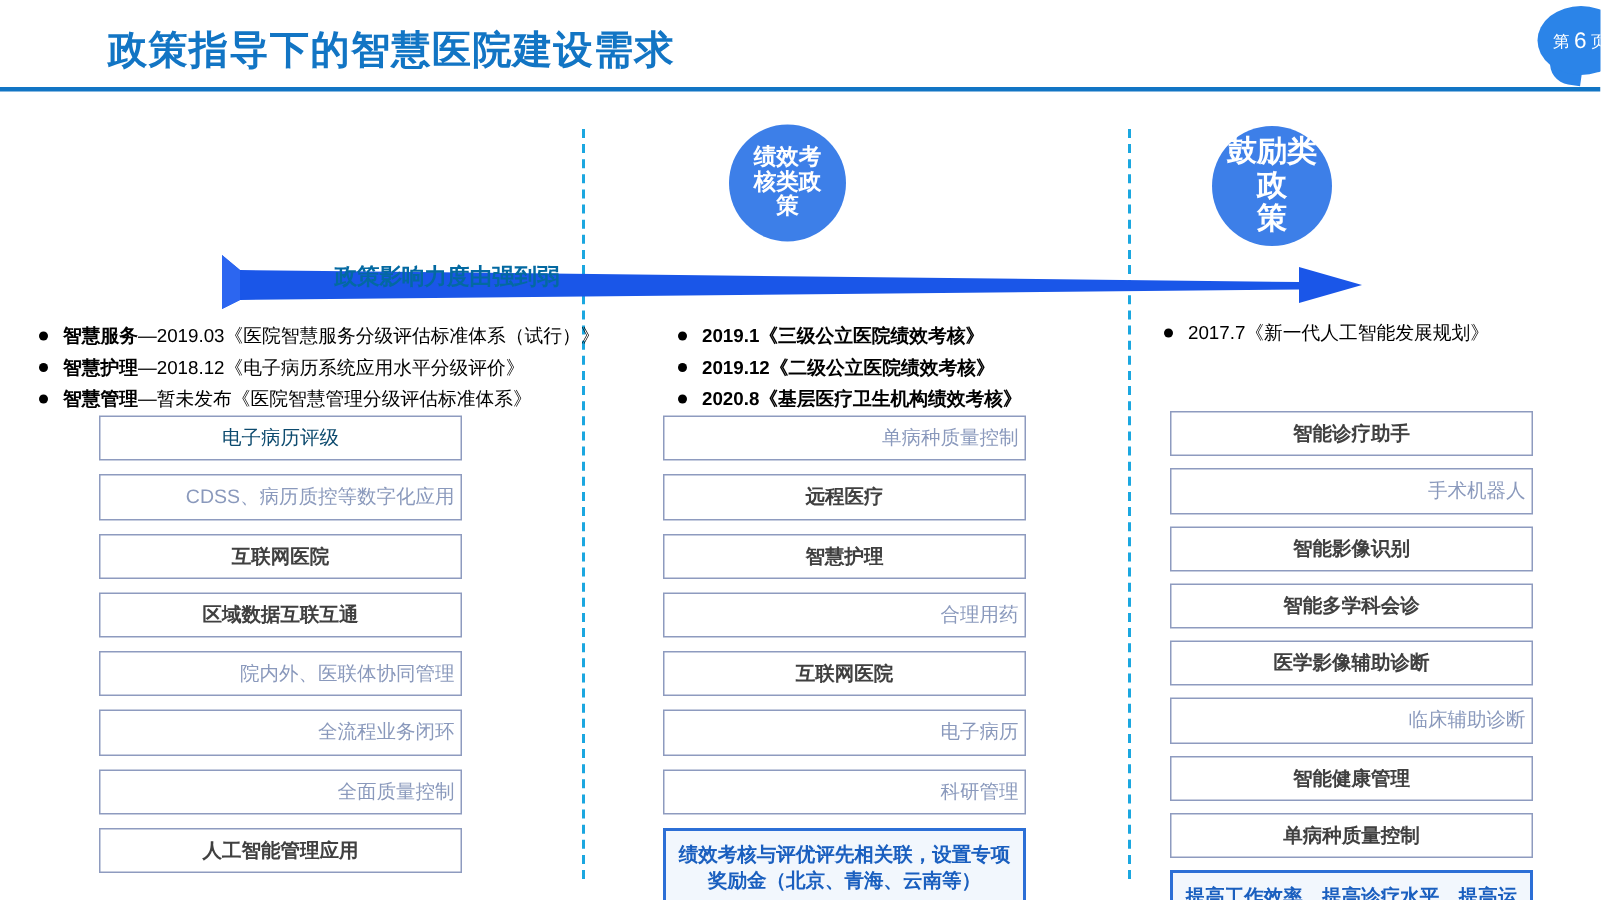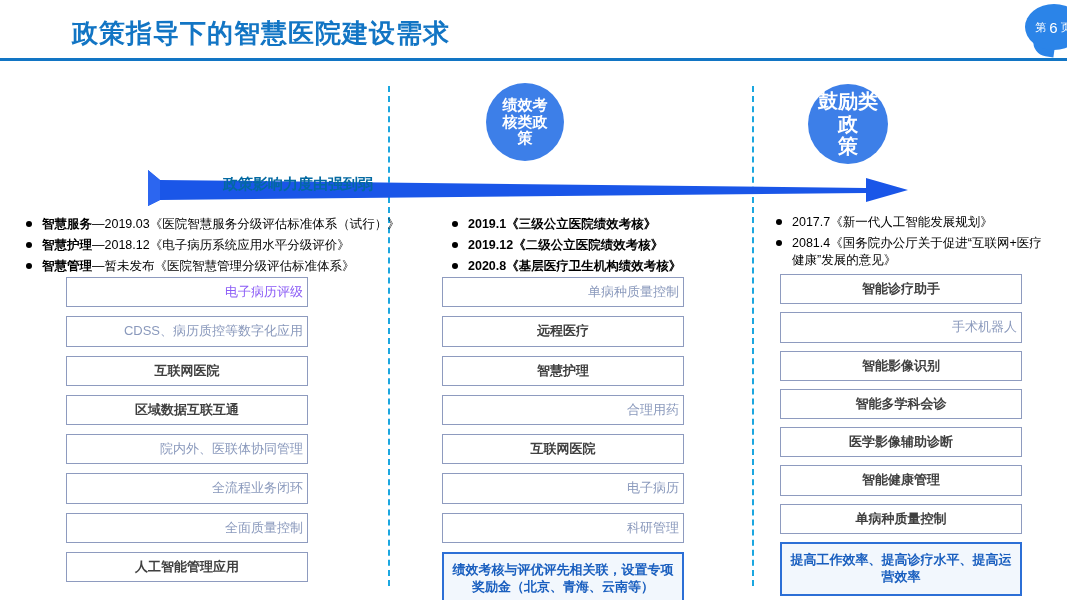--- a/index.html
+++ b/index.html
@@ -95,21 +95,21 @@
   .box{
     box-sizing:border-box;width:100%;
     border:1px solid #8E9BBF;
     background:#ffffff;
     text-align:center;
     font-size:13px;
     padding:6px 4px;
     margin-bottom:9px;
     line-height:1.25;
   }
-  .box.navy{color:#8b5cf6;text-align:right;}
+  .box.navy{color:#0c4a6e;}
   .box.grayblue{color:#8A99BC;text-align:right;}
   .box.red{color:#404040;font-weight:bold;}
   .box.highlight{
     border:2px solid #2C6FD6;
     background:#F2F7FD;
     color:#1A5FBF;font-weight:bold;
     padding:8px 6px;
     line-height:1.3;
   }
   .col.k3 .box{margin-bottom:8px;}
@@ -182,23 +182,20 @@
       <li>
         <span>2020.8《基层医疗卫生机构绩效考核》</span>
       </li>
     </ul>
   </div>
 
   <div class="bullets b3">
     <ul>
       <li>
         <span>2017.7《新一代人工智能发展规划》</span>
-      </li>
-      <li>
-        <span>2081.4《国务院办公厅关于促进“互联网+医疗健康”发展的意见》</span>
       </li>
     </ul>
   </div>
 
   <div class="col k1">
     <div class="box navy">电子病历评级</div>
     <div class="box grayblue">CDSS、病历质控等数字化应用</div>
     <div class="box red">互联网医院</div>
     <div class="box red">区域数据互联互通</div>
     <div class="box grayblue">院内外、医联体协同管理</div>
@@ -217,18 +214,19 @@
     <div class="box grayblue">科研管理</div>
     <div class="box highlight">绩效考核与评优评先相关联，设置专项奖励金（北京、青海、云南等）</div>
   </div>
 
   <div class="col k3">
     <div class="box red">智能诊疗助手</div>
     <div class="box grayblue">手术机器人</div>
     <div class="box red">智能影像识别</div>
     <div class="box red">智能多学科会诊</div>
     <div class="box red">医学影像辅助诊断</div>
+    <div class="box grayblue">临床辅助诊断</div>
     <div class="box red">智能健康管理</div>
     <div class="box red">单病种质量控制</div>
     <div class="box highlight">提高工作效率、提高诊疗水平、提高运营效率</div>
   </div>
 
 </div>
 
 </body></html>

